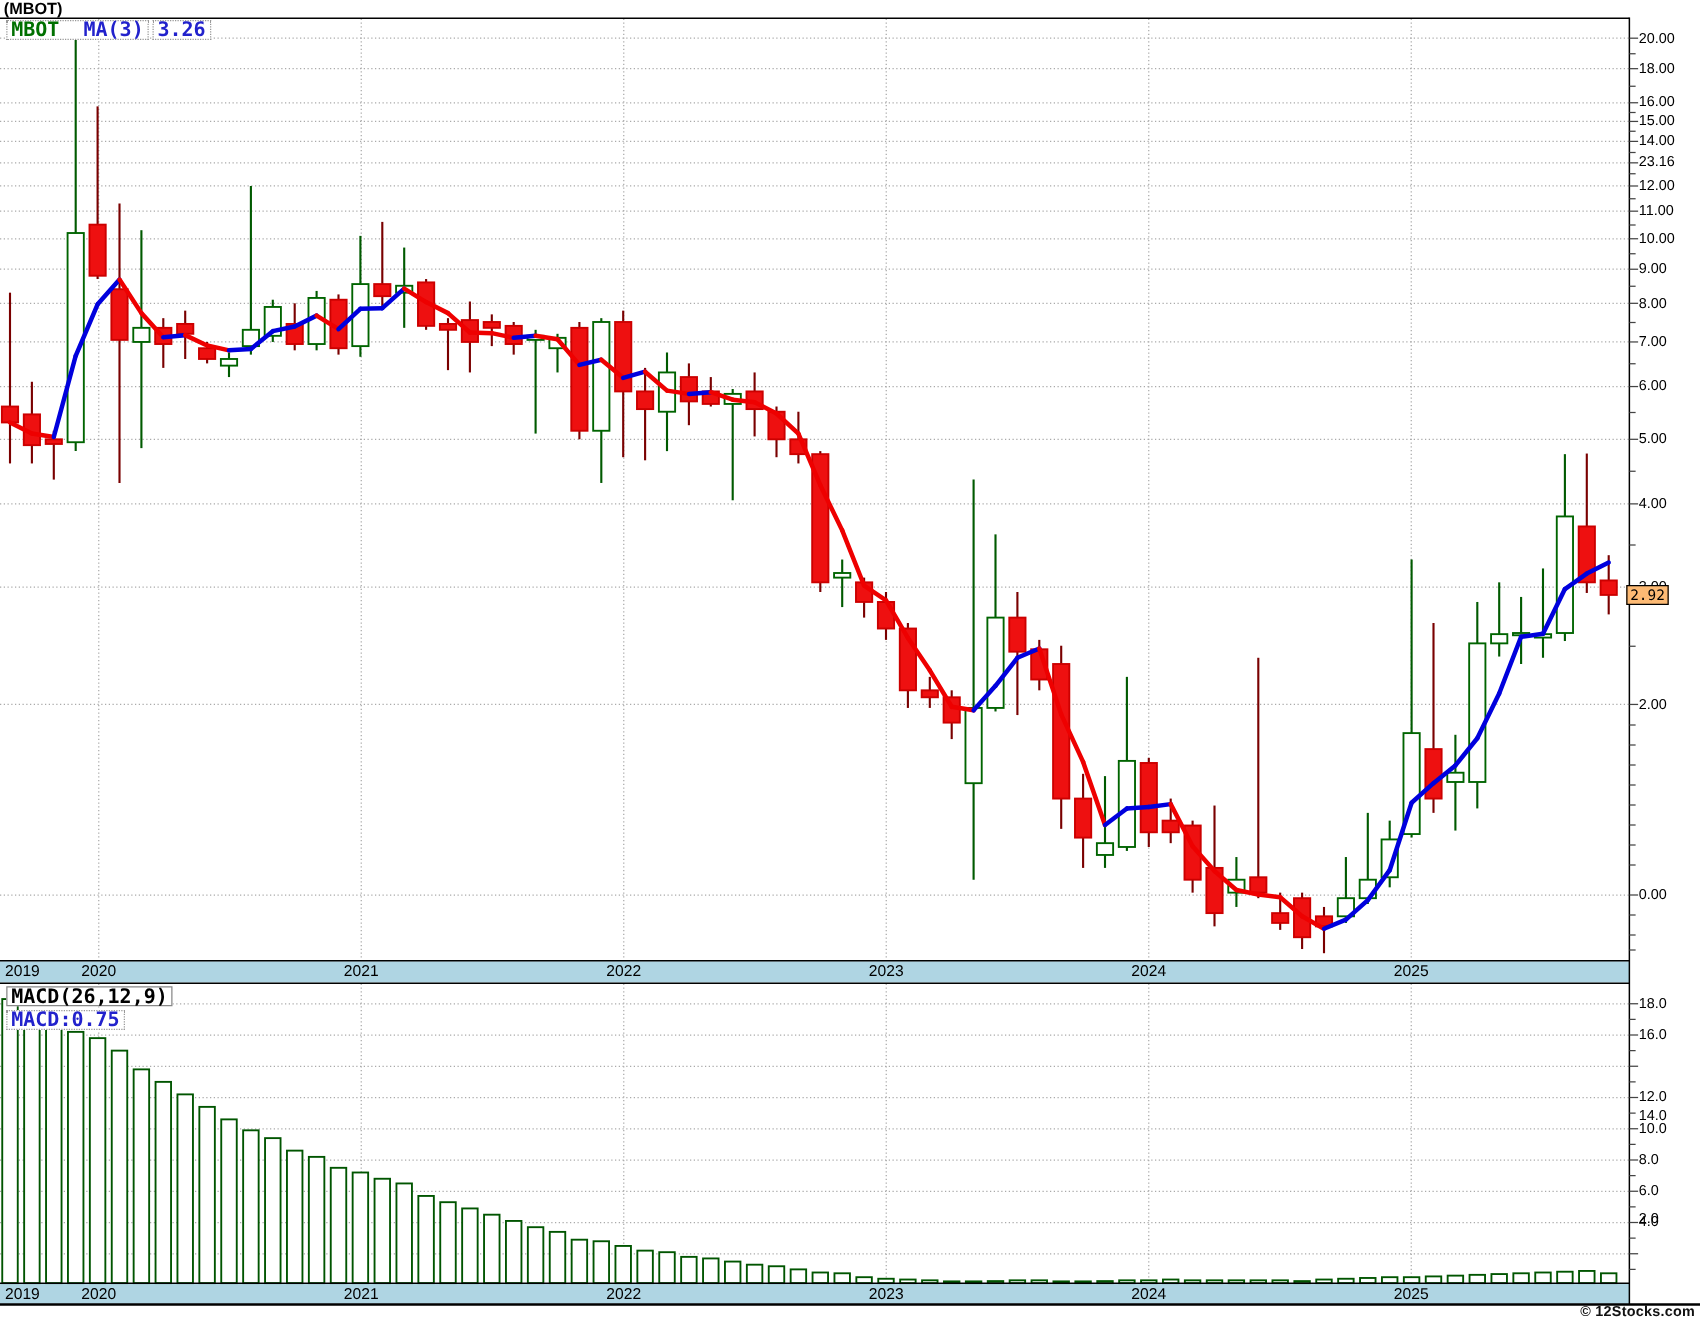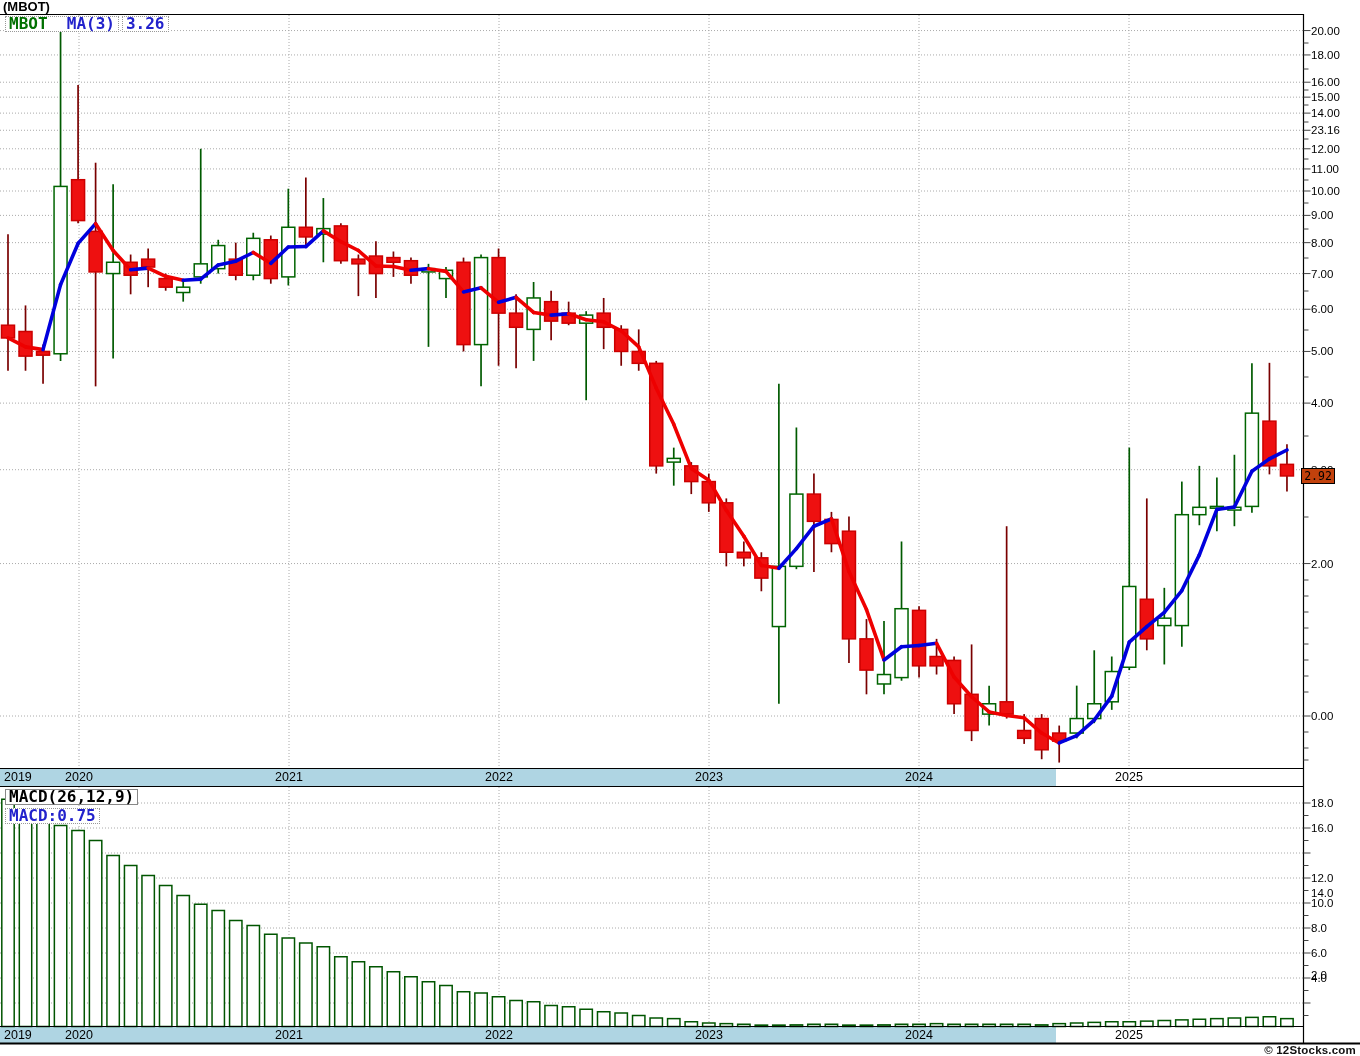--- a/index.html
+++ b/index.html
@@ -1,21 +1,21 @@
 <!DOCTYPE html>
 <html><head>
 <meta charset="utf-8">
 <style>
   html,body{margin:0;padding:0;}
   body{
     width:1360px;height:1056px;position:relative;overflow:hidden;
     background:#ffffff;font-family:"Liberation Sans", sans-serif;
   }
   #chart-svg{position:absolute;left:0;top:0;width:1360px;height:1056px;}
-  .band{position:absolute;left:0;width:1056px;height:17px;}
+  .band{position:absolute;left:0;width:1304px;height:17px;}
   #band-top{top:769px;}
   #band-bottom{top:1027px;height:16px;}
   .year-label{
     position:absolute;top:1px;font-size:12.5px;color:#000;
     transform:translateX(-50%);white-space:nowrap;line-height:15px;
   }
   .year-label.left{transform:none;}
   .axis-label{
     position:absolute;left:1311px;font-size:11.5px;color:#000;
     height:14px;line-height:14px;white-space:nowrap;
@@ -514,15 +514,15 @@
     <div class="axis-label" style="top: 821px;">16.0</div>
     <div class="axis-label" style="top: 846px; margin-top: 40px;">14.0</div>
     <div class="axis-label" style="top: 871px;">12.0</div>
     <div class="axis-label" style="top: 896px;">10.0</div>
     <div class="axis-label" style="top: 921px;">8.0</div>
     <div class="axis-label" style="top: 946px;">6.0</div>
     <div class="axis-label" style="top: 971px;">4.0</div>
     <div class="axis-label" style="top: 968px;">2.0</div>
   </div>
 
-<div id="last-price-badge" style="background: #c2410c;">2.92</div>
+<div id="last-price-badge" style="background: #fdba74;">2.92</div>
 
 <div id="watermark">© 12Stocks.com</div>
 
 </body></html>

